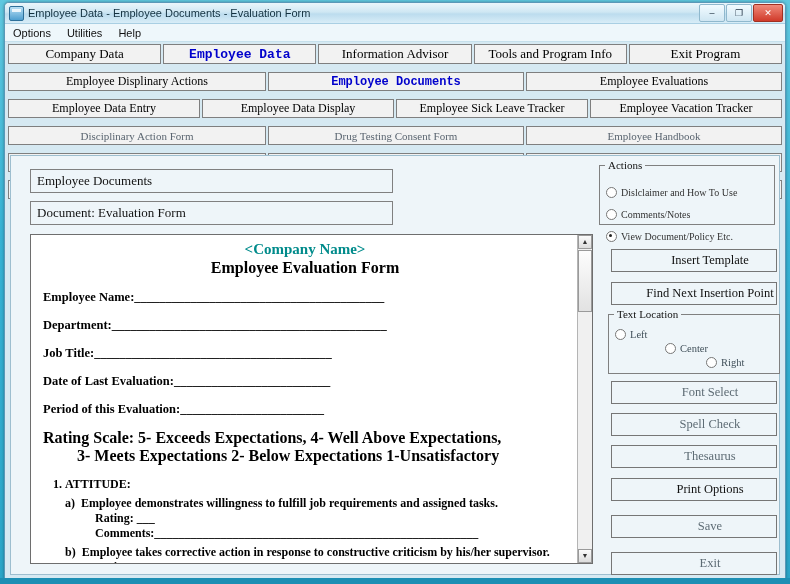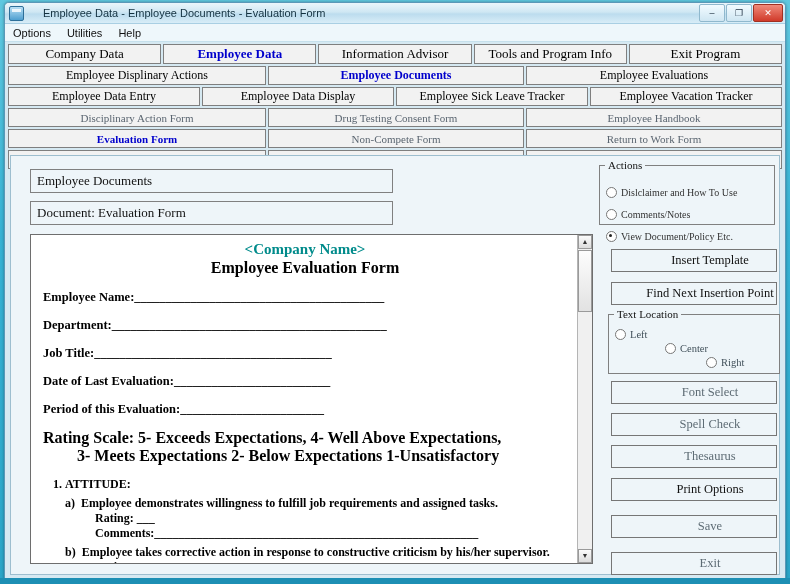--- a/index.html
+++ b/index.html
@@ -29,21 +29,20 @@
     box-shadow: 0 0 3px rgba(0,0,0,0.35);
   }
   .titlebar {
     position: relative;
     height: 20px;
     background: linear-gradient(180deg, #eaf6fb 0%, #cfe7f3 45%, #bcdcee 55%, #d8edf7 100%);
     border-bottom: 1px solid #a9cfe3;
     border-radius: 4px 4px 0 0;
     display: flex;
     align-items: center;
-    gap: 15px;
   }
   .title-icon {
     width: 13px; height: 13px;
     margin: 0 4px 0 4px;
     background: linear-gradient(180deg,#b9e0f5,#4e9fd0);
     border: 1px solid #2d6f99;
     border-radius: 2px;
     flex: 0 0 auto;
     position: relative;
   }
@@ -99,39 +98,39 @@
     padding: 0 2px;
   }
   
   .toolbars {
     padding: 2px 3px 0 3px;
     background: #d6e9f2;
   }
   .btnrow {
     display: flex;
     gap: 2px;
-    margin-bottom: 2px;
+    margin-bottom: 8px;
   }
   .tbtn {
     flex: 1;
     height: 19px;
     border: 1px solid #7f7f7f;
     background: #f2f2f2;
     font-family: "Liberation Serif", serif;
     font-size: 12px;
     color: #000;
     display: flex;
     align-items: center;
     justify-content: center;
     box-sizing: border-box;
     white-space: nowrap;
     overflow: hidden;
   }
   .tbtn.row1 { height: 20px; font-size: 13px; }
-  .tbtn.active { color: #0000cc; font-weight: bold; }
+  .tbtn.active { color: #0000cc; font-weight: bold; font-family: Liberation Mono, monospace; }
   .tbtn.blurry { color: #5a6570; font-size: 11px; }
   .tbtn.blurry.active { color: #0000cc; font-weight: bold; }
   
   .content {
     position: absolute;
     left: 5px;
     top: 152px;
     width: 770px;
     height: 420px;
     background: #eef5f9;

